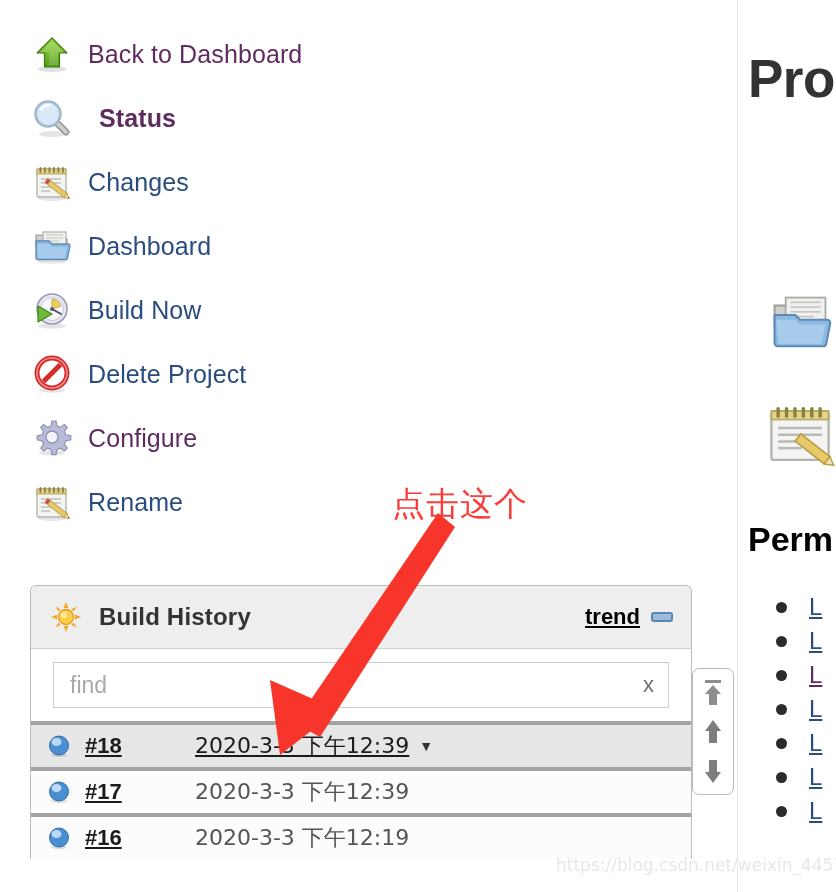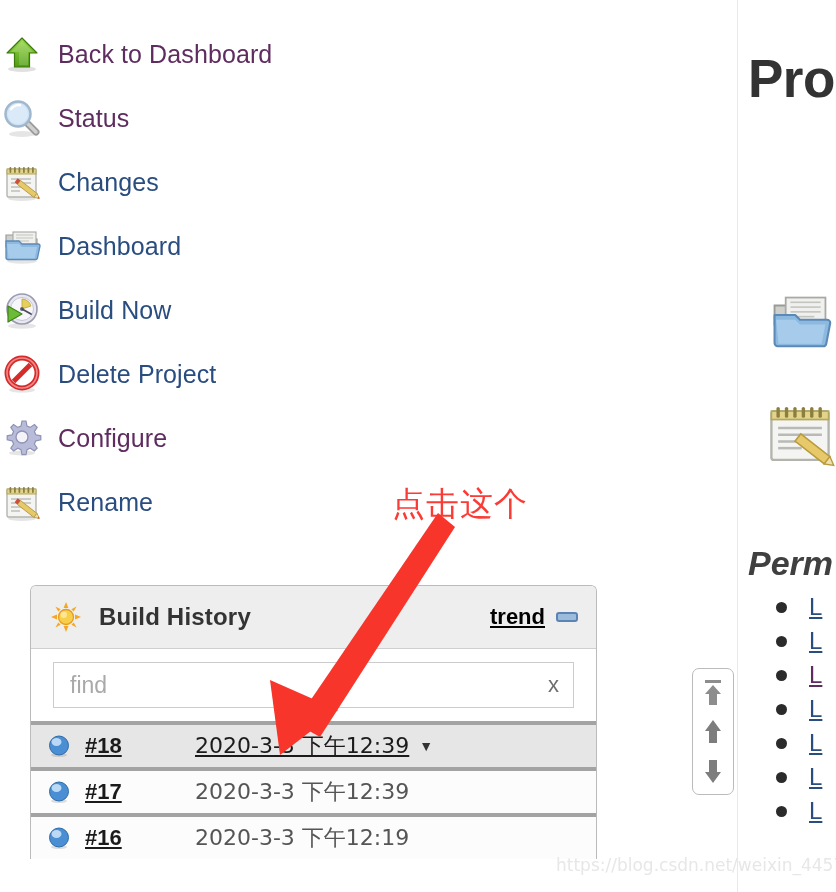--- a/index.html
+++ b/index.html
@@ -19,37 +19,38 @@
   
   #sidebar {
     position: absolute;
     left: 0; top: 22px;
     width: 420px;
   }
   .task {
     display: flex;
     align-items: center;
     height: 64px;
+    padding-left: 30px;
     box-sizing: border-box;
   }
   .task-icon {
     width: 44px; height: 44px;
     flex: 0 0 44px;
     position: relative;
     margin-right: 14px;
   }
   .task-label {
     font-size: 25px;
     line-height: 1;
     letter-spacing: 0.1px;
     white-space: nowrap;
   }
   .lk-blue  { color: #2a4d80; }
   .lk-purple{ color: #5f2c60; }
-  .lk-bold  { font-weight: normal; color: #5f2c60; }
+  .lk-bold  { font-weight: bold; color: #5f2c60; margin-left: 11px; }
 
   
   .icon-svg { display:block; width:100%; height:100%; }
 
   
   #annot-text {
     position: absolute;
     left: 392px; top: 482px;
     font-size: 33px;
     color: #fb3b35;
@@ -62,21 +63,21 @@
     position: absolute;
     left: 250px; top: 505px;
     width: 230px; height: 270px;
     pointer-events: none;
   }
 
   
   #bh-panel {
     position: absolute;
     left: 30px; top: 585px;
-    width: 567px;
+    width: 662px;
     border: 1px solid #bbbbbb;
     border-radius: 6px 6px 0 0;
     border-bottom: none;
     background: #ffffff;
     box-sizing: border-box;
     overflow: hidden;
   }
   #bh-head {
     height: 63px;
     background: #eeeeee;
@@ -212,26 +213,25 @@
     left: 762px; top: 288px;
     width: 76px; height: 70px;
   }
   #main-icon-notes {
     position: absolute;
     left: 762px; top: 396px;
     width: 76px; height: 74px;
   }
   #perm-title {
     position: absolute;
-    left: 748px; top: 544px;
+    left: 748px; top: 520px;
     font-size: 34px;
     font-weight: bold;
-    color: #404040;
+    color: #000000;
     white-space: nowrap;
-    font-style: italic;
   }
   #perm-list {
     position: absolute;
     left: 776px; top: 590px;
     margin: 0; padding: 0;
     list-style: none;
   }
   #perm-list li {
     height: 34px;
     display: flex;

